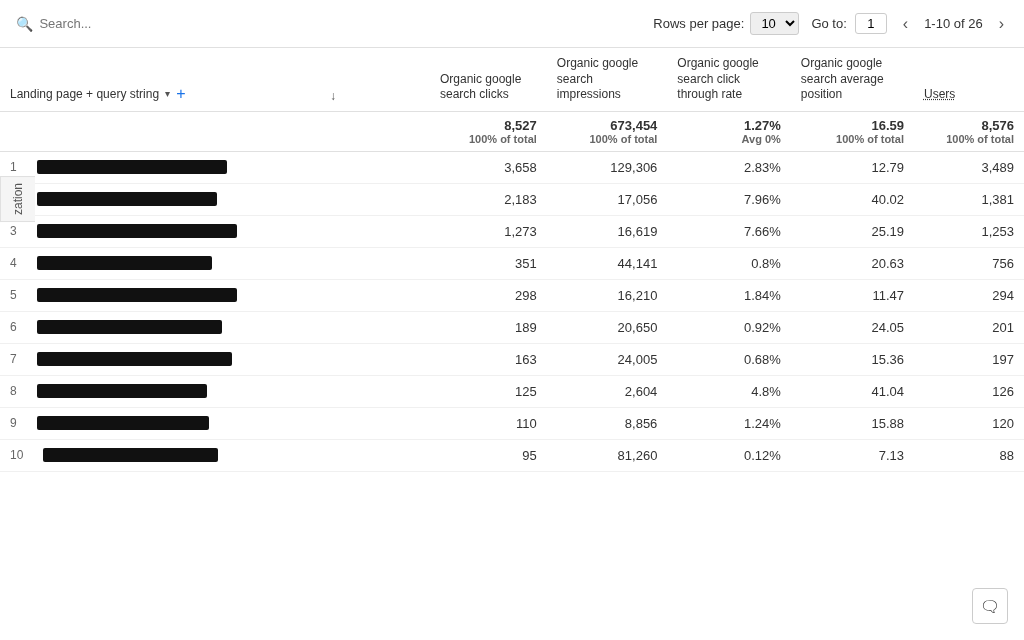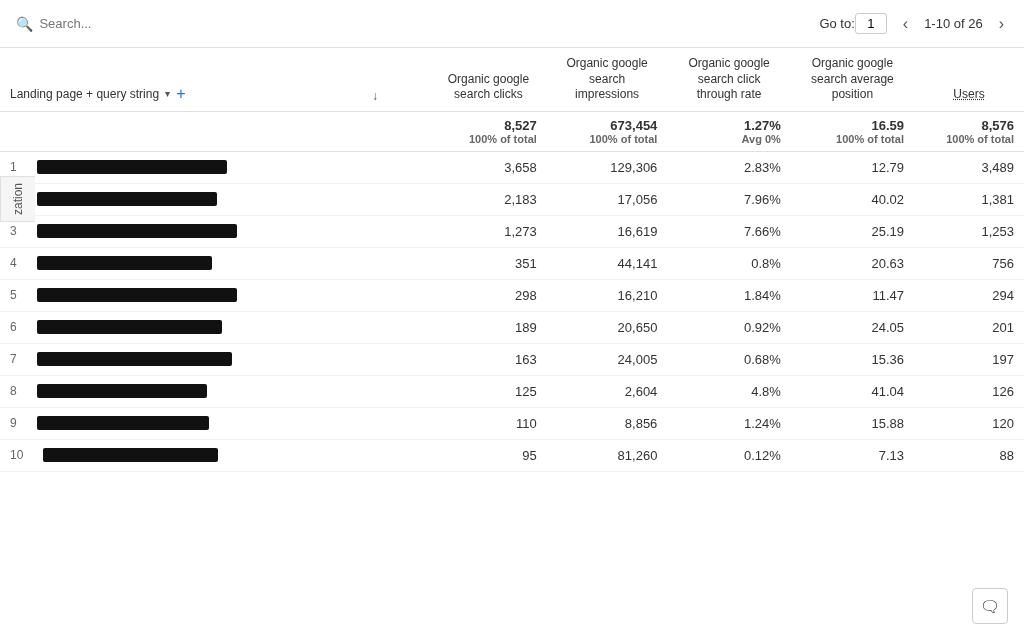--- a/index.html
+++ b/index.html
@@ -61,21 +61,21 @@
       border: 1px solid #ccc;
       border-radius: 3px;
       padding: 2px 6px;
       font-size: 13px;
       cursor: pointer;
     }
 
     .goto-box {
       display: flex;
       align-items: center;
-      gap: 0;
+      gap: 8px;
     }
 
     .goto-input {
       width: 32px;
       border: 1px solid #ccc;
       border-radius: 3px;
       padding: 2px 4px;
       font-size: 13px;
       text-align: center;
     }
@@ -98,21 +98,21 @@
       border-collapse: collapse;
     }
 
     .col-header-row {
       background: #fff;
     }
 
     .col-header-row th {
       border-bottom: 1px solid #e0e0e0;
       padding: 8px 10px;
-      text-align: center;
+      text-align: left;
       font-weight: normal;
       font-size: 12px;
       color: #333;
       vertical-align: bottom;
     }
 
     .col-header-row th.dim-col {
       text-align: center;
     }
 
@@ -239,20 +239,28 @@
   </style>
 </head>
 <body>
 
 <div class="top-bar">
   <div class="search-box">
     <span class="search-icon">🔍</span>
     <input class="search-input" type="text" placeholder="Search..." style="">
   </div>
   <div class="pagination-controls">
+    <div class="rows-per-page">
+      <span>Rows per page:</span>
+      <select class="rows-select">
+        <option>10</option>
+        <option>25</option>
+        <option>50</option>
+      </select>
+    </div>
     <div class="goto-box">
       <span>Go to:</span>
       <input class="goto-input" type="text" value="1" style="">
     </div>
     <button class="nav-btn">‹</button>
     <span class="page-range">1-10 of 26</span>
     <button class="nav-btn">›</button>
   </div>
 </div>
 

